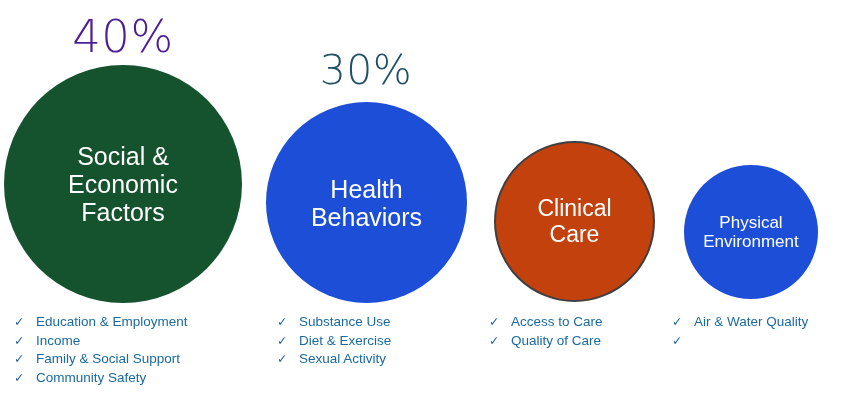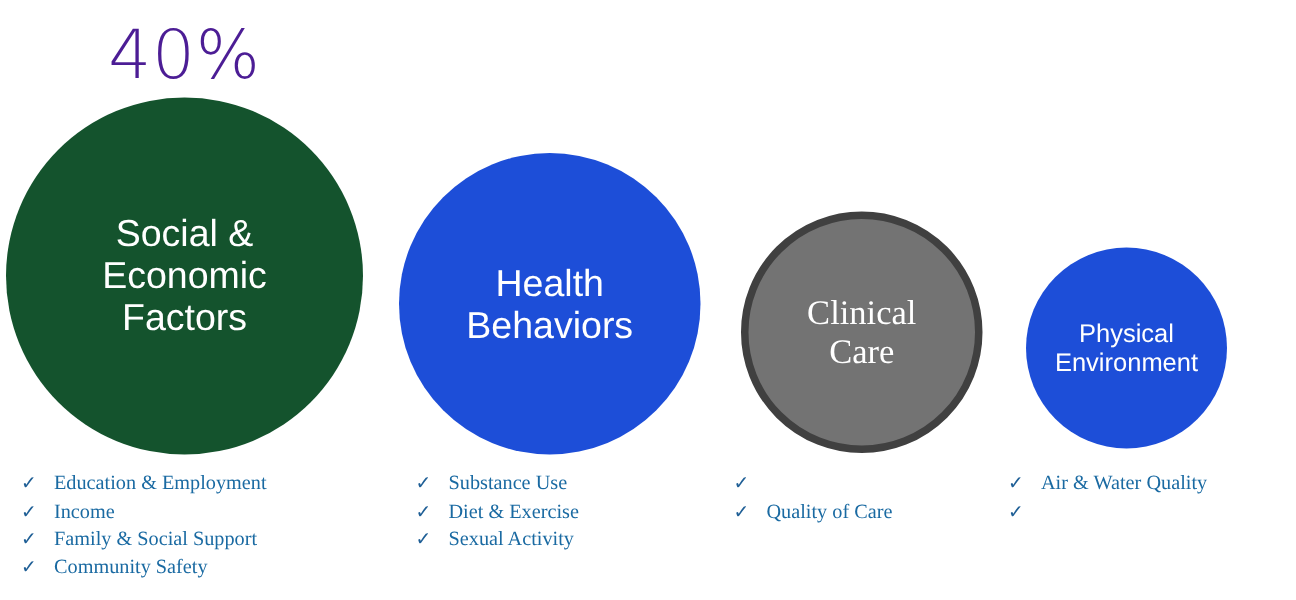--- a/index.html
+++ b/index.html
@@ -58,21 +58,20 @@
     color:#1f5f96;
     font-size:12.5px;
     width:22px;
     flex:0 0 22px;
     line-height:18.5px;
   }
   .check-text{
     color:#1a6aa2;
     font-size:13.5px;
     line-height:18.5px;
-    font-family:Liberation Serif, serif;
   }
 </style>
 </head>
 <body>
 
 <div id="stage">
 
   <div class="determinant" style="left:0px;top:0px;width:250px;height:400px;">
 
     <div class="pct" style="left:63px;top:14px;width:120px;font-size:45px;color:#4c1d95;">40%</div>
@@ -98,20 +97,21 @@
       </div>
       <div class="check-row">
         <span class="check-mark">✓</span>
         <span class="check-text">Community Safety</span>
       </div>
     </div>
   </div>
 
   <div class="determinant" style="left:266px;top:0px;width:210px;height:400px;">
 
+    <div class="pct" style="left:40px;top:50px;width:120px;font-size:41px;color:#1F5066;">30%</div>
 
     <div class="bubble" style="left:0px;top:102px;width:201px;height:201px;background:#1d4ed8;">
       <span class="bubble-label" style="font-size:25px;">Health
 Behaviors</span>
     </div>
 
     <div class="checklist" style="left:11px;top:313px;width:210px;">
       <div class="check-row">
         <span class="check-mark">✓</span>
         <span class="check-text">Substance Use</span>
@@ -123,28 +123,29 @@
       <div class="check-row">
         <span class="check-mark">✓</span>
         <span class="check-text">Sexual Activity</span>
       </div>
     </div>
   </div>
 
   <div class="determinant" style="left:494px;top:0px;width:175px;height:400px;">
 
 
-    <div class="bubble" style="left:0px;top:141px;width:161px;height:161px;background:#737373;border:5px solid #404040;font-family:Liberation Serif, serif;">
+    <div class="bubble" style="left:0px;top:141px;width:161px;height:161px;background:#c2410c;border:2px solid #404040;">
       <span class="bubble-label" style="font-size:23px;">Clinical
 Care</span>
     </div>
 
     <div class="checklist" style="left:-5px;top:313px;width:175px;">
       <div class="check-row">
         <span class="check-mark">✓</span>
+        <span class="check-text">Access to Care</span>
       </div>
       <div class="check-row">
         <span class="check-mark">✓</span>
         <span class="check-text">Quality of Care</span>
       </div>
     </div>
   </div>
 
   <div class="determinant" style="left:684px;top:0px;width:180px;height:400px;">
 

